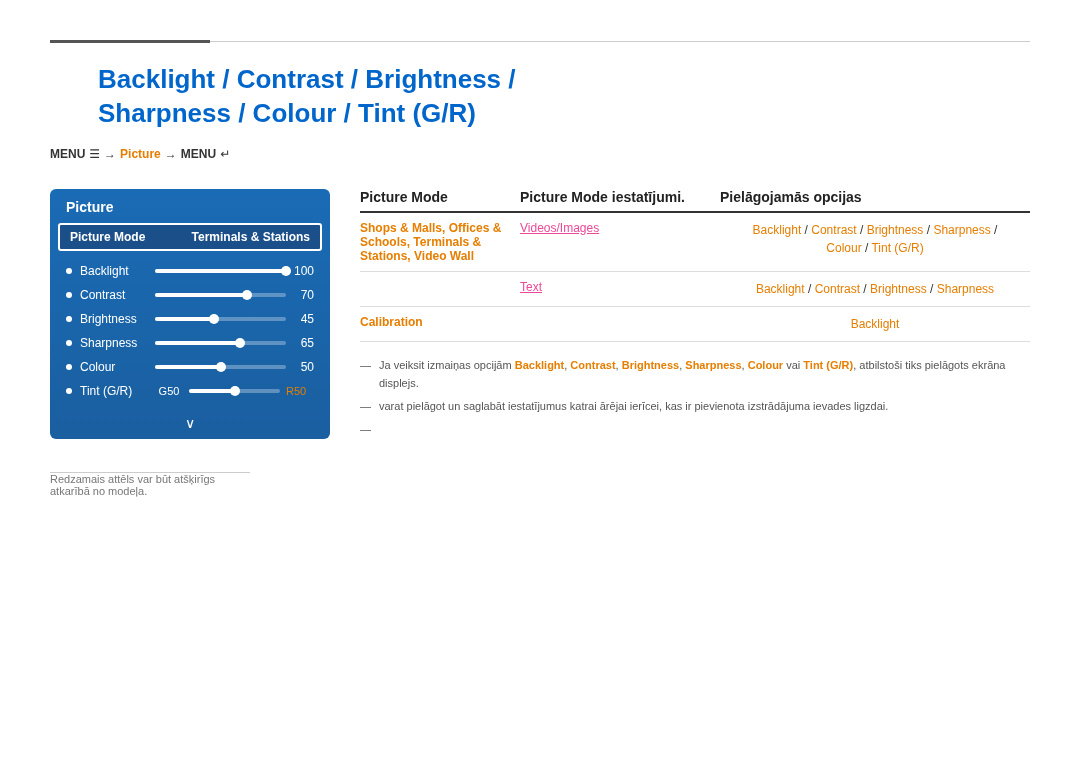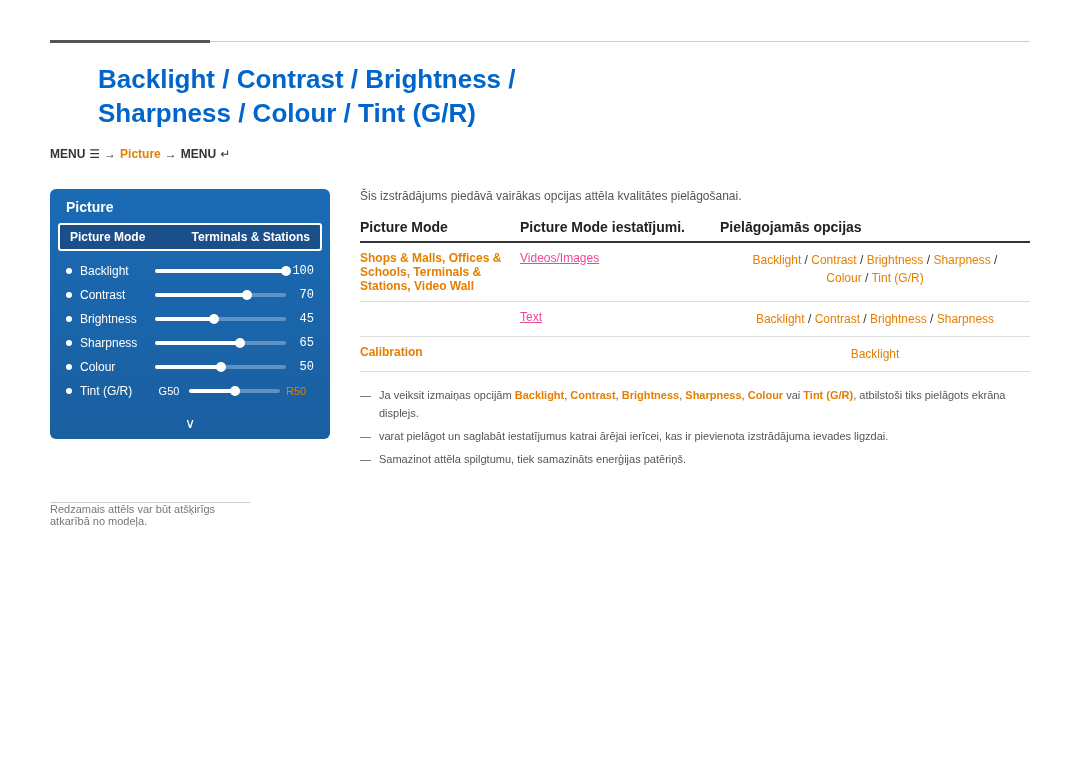--- a/index.html
+++ b/index.html
@@ -162,21 +162,20 @@
       position: absolute;
       top: -3px;
       transform: translateX(-50%);
     }
 
     .panel-item-value {
       min-width: 28px;
       text-align: right;
       font-size: 12px;
       color: #fff;
-      font-family: Liberation Mono, monospace;
     }
 
     
     .tint-slider-wrap {
       display: flex;
       align-items: center;
       gap: 6px;
       flex: 1;
     }
     .tint-label-g {
@@ -401,21 +400,20 @@
           </div>
         </div>
 
       </div>
 
       <div class="panel-chevron">∨</div>
     </div>
 
     <div class="right-content">
 
-      <div class="right-intro">Šis izstrādājums piedāvā vairākas opcijas attēla kvalitātes pielāgošanai.</div>
 
       <div>
         <div class="table-header-row">
           <div class="col-mode">Picture Mode</div>
           <div class="col-setting">Picture Mode iestatījumi.</div>
           <div class="col-options">Pielāgojamās opcijas</div>
         </div>
 
         <div class="table-row">
           <div class="cell-mode">
@@ -460,23 +458,20 @@
           </span>
         </div>
         <div class="note-item">
           <span class="note-dash">—</span>
           <span class="note-text">
             varat pielāgot un saglabāt iestatījumus katrai ārējai ierīcei, kas ir pievienota izstrādājuma ievades ligzdai.
           </span>
         </div>
         <div class="note-item">
           <span class="note-dash">—</span>
-          <span class="note-text">
-            Samazinot attēla spilgtumu, tiek samazināts enerģijas patēriņš.
-          </span>
         </div>
       </div>
 
     </div>
   </div>
 
   <div class="bottom-note">Redzamais attēls var būt atšķirīgs atkarībā no modeļa.</div>
 
 </div>
 

